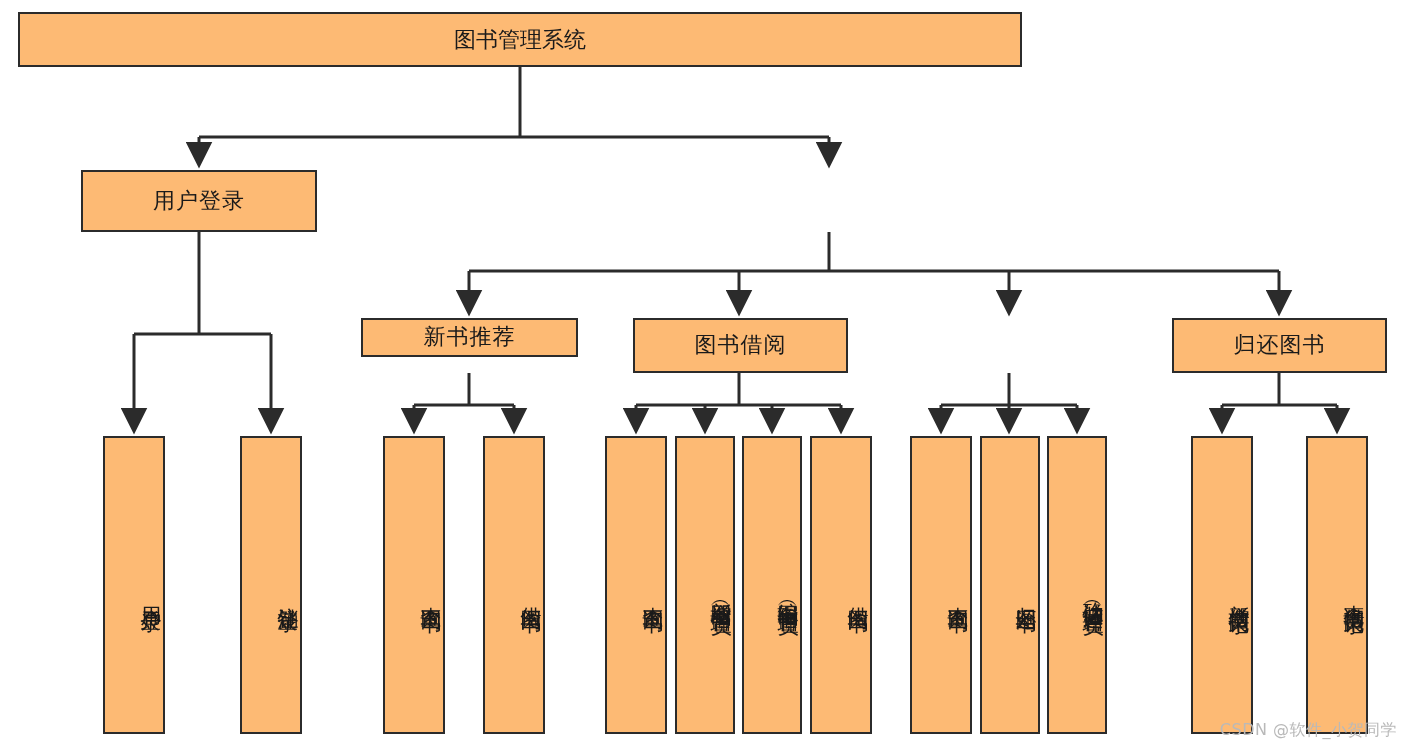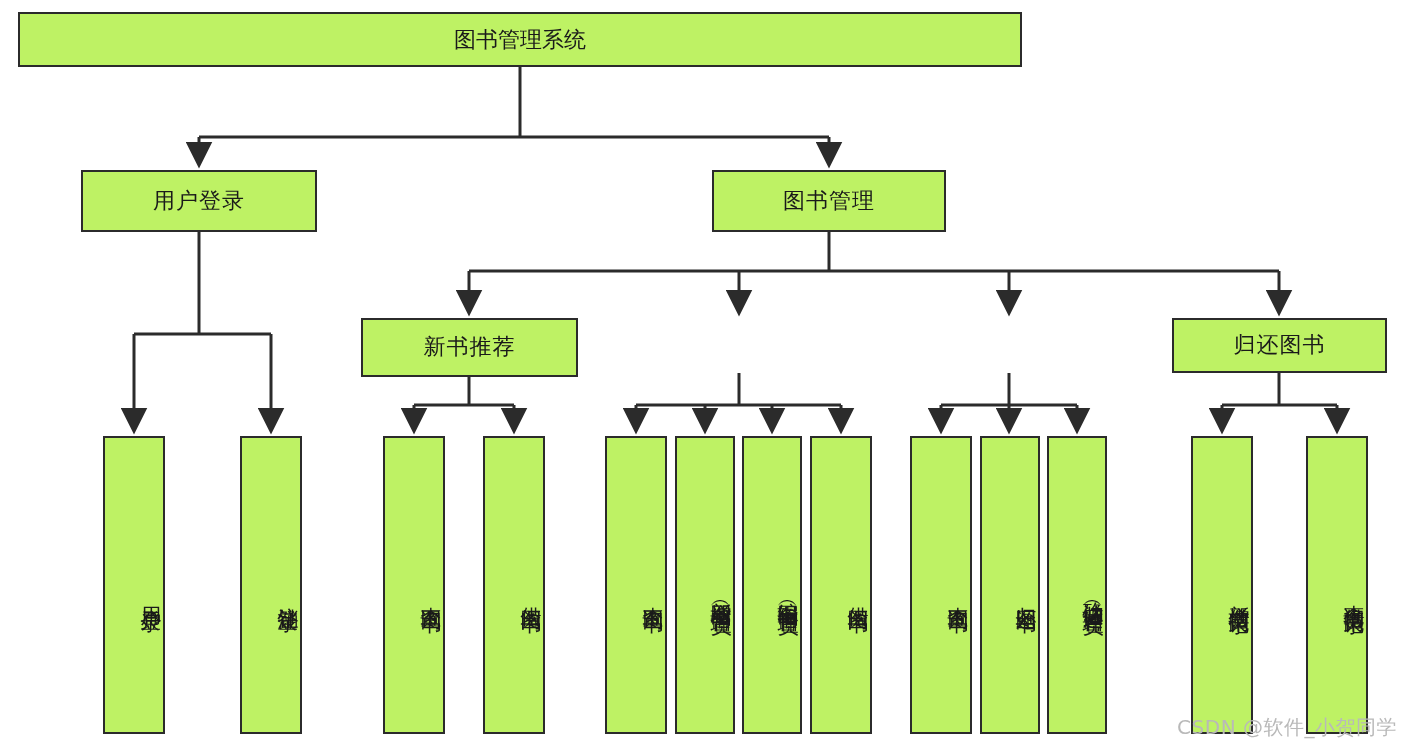--- a/index.html
+++ b/index.html
@@ -23,21 +23,21 @@
     left: 0;
     top: 0;
     width: 1405px;
     height: 747px;
     pointer-events: none;
   }
   .node {
     position: absolute;
     box-sizing: border-box;
     border: 2px solid #2b2b2b;
-    background: #bef264;
+    background: #fdba74;
     display: flex;
     align-items: center;
     justify-content: center;
     color: #1a1a1a;
   }
   .node.h {
     font-size: 22px;
     letter-spacing: 1px;
     line-height: 1.2;
   }
@@ -56,21 +56,21 @@
   }
   .node.v .vtext {
     writing-mode: vertical-rl;
     text-orientation: upright;
     display: block;
   }
   .watermark {
     position: absolute;
     right: 8px;
     bottom: 6px;
-    font-size: 20px;
+    font-size: 16px;
     color: #b9b9b9;
     letter-spacing: 0.5px;
     white-space: nowrap;
     margin-left: 16px;
   }
 </style>
 </head>
 <body>
 
 <div id="canvas">
@@ -127,28 +127,28 @@
   </svg>
 
   <div class="node root" style="left:18px; top:12px; width:1004px; height:55px;">
     <span>图书管理系统</span>
   </div>
 
   <div class="node h" style="left:81px; top:170px; width:236px; height:62px;">
     <span>用户登录</span>
   </div>
 
-  <div class="node h" style="left:712px; top:170px; width:234px; height:62px;">
-    <span>图书管理</span>
-  </div>
-
-  <div class="node h" style="left:361px; top:318px; width:217px; height:59px;">
+
+  <div class="node h" style="left:361px; top:318px; width:217px; height:39px;">
     <span>新书推荐</span>
   </div>
 
+  <div class="node h" style="left:633px; top:318px; width:215px; height:55px;">
+    <span>图书借阅</span>
+  </div>
 
 
   <div class="node h" style="left:1172px; top:318px; width:215px; height:55px;">
     <span>归还图书</span>
   </div>
 
   <div class="node v" style="left:103px; top:436px; width:62px; height:298px;">
     <span class="vtext">用户登录</span>
   </div>
 

